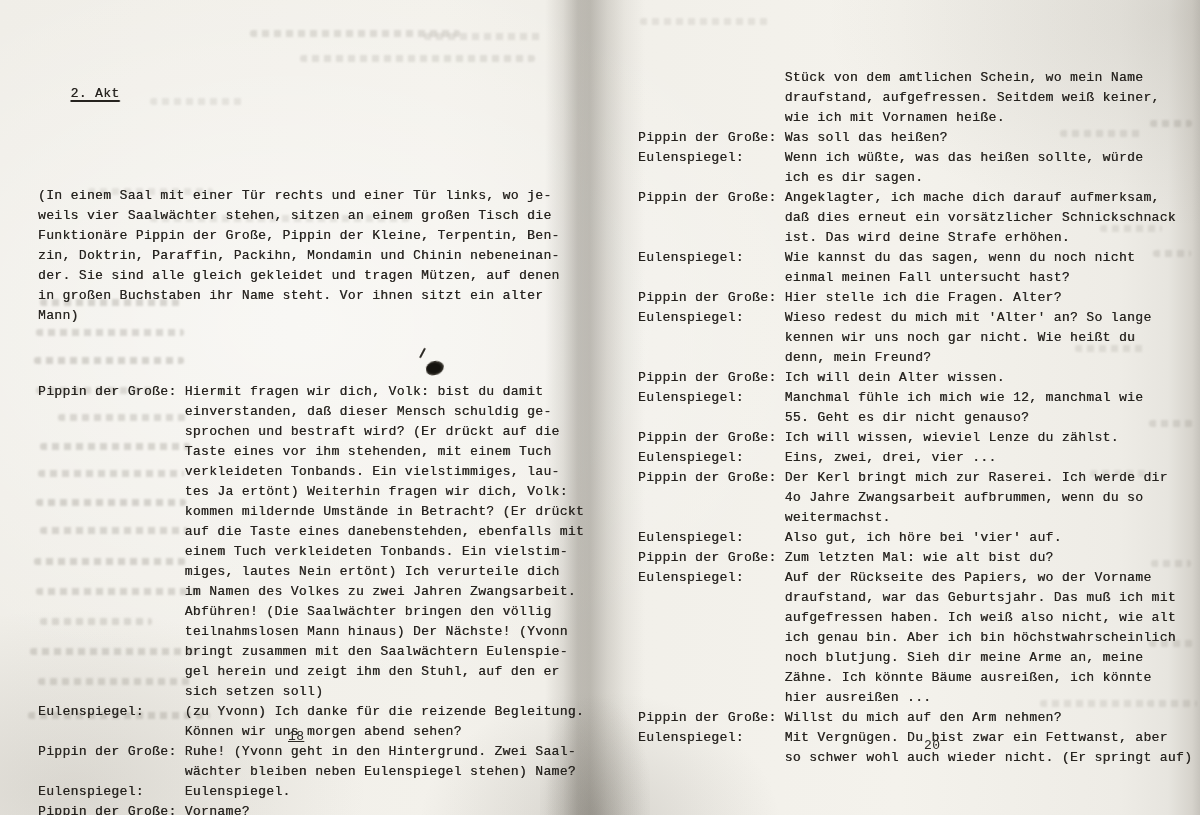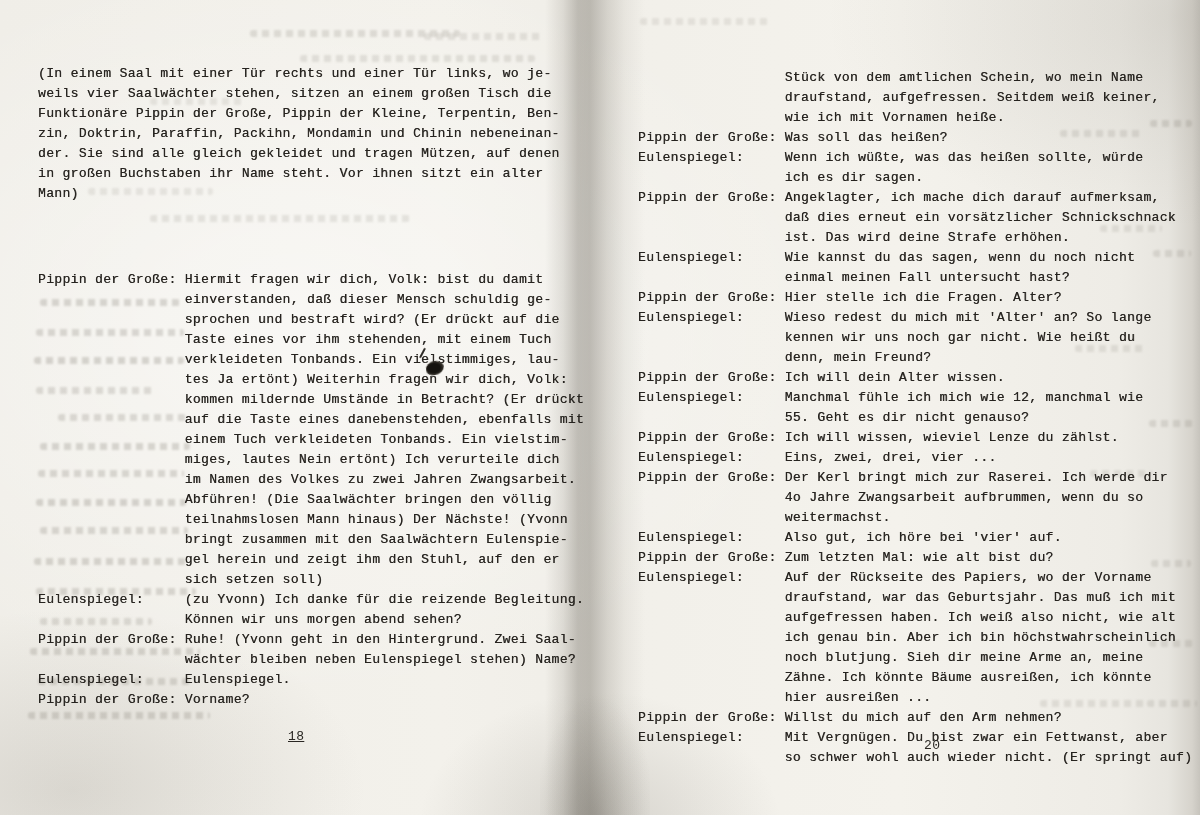--- a/index.html
+++ b/index.html
@@ -14,21 +14,21 @@
   }
   .gutter{position:absolute;top:0;left:545px;width:100px;height:815px;pointer-events:none;background:
     linear-gradient(90deg, rgba(125,120,110,0) 0%, rgba(125,120,110,0.18) 18%, rgba(112,107,97,0.40) 33%, rgba(112,107,97,0.42) 45%, rgba(130,125,114,0.26) 62%, rgba(140,135,124,0.10) 80%, rgba(140,135,124,0) 100%);}
   .gutter-bottom{position:absolute;left:540px;top:640px;width:110px;height:175px;pointer-events:none;background:
     radial-gradient(ellipse 80px 160px at 50% 100%, rgba(90,86,78,0.25), rgba(90,86,78,0) 75%);}
   .page-text{position:absolute;font-size:13px;line-height:20px;white-space:pre;
     color:#26231f;letter-spacing:0.35px;text-shadow:0.3px 0 0 rgba(38,35,31,0.7);}
   .line{height:20px;}
   .heading{display:inline-block;text-decoration:underline;text-underline-offset:3px;
     text-decoration-thickness:1.5px;margin-bottom:22px;}
-  .stage{margin-bottom:26px;}
+  .stage{margin-bottom:16px;}
   .pagenum{position:absolute;font-size:13px;color:#2a2723;letter-spacing:0.35px;}
   .sm{position:absolute;height:7px;border-radius:3px;filter:blur(1.3px);
     background:repeating-linear-gradient(90deg, rgba(112,106,95,0.55) 0 7px, rgba(112,106,95,0) 7px 12px);}
   .ink-blot{position:absolute;left:426px;top:361px;width:18px;height:14px;
     background:radial-gradient(ellipse at 45% 50%, #15130f 45%, #3a362f 68%, rgba(58,54,47,0) 78%);
     border-radius:55% 45% 60% 40%;transform:rotate(-8deg);filter:blur(0.3px);}
   .ink-stroke{position:absolute;left:417px;top:352px;width:11px;height:2px;background:#2c2924;
     transform:rotate(-62deg);border-radius:1px;filter:blur(0.3px);}
 </style>
 </head>
@@ -67,20 +67,23 @@
     <div class="sm" style="left: 1040px; top: 700px; width: 105px; opacity: 0.26;"></div>
     <div class="sm" style="left: 1150px; top: 120px; width: 42px; opacity: 0.34;"></div>
     <div class="sm" style="left: 1153px; top: 250px; width: 38px; opacity: 0.3;"></div>
     <div class="sm" style="left: 1149px; top: 420px; width: 44px; opacity: 0.3;"></div>
     <div class="sm" style="left: 1151px; top: 560px; width: 40px; opacity: 0.28;"></div>
     <div class="sm" style="left: 1149px; top: 640px; width: 46px; opacity: 0.28;"></div>
     <div class="sm" style="left: 1147px; top: 700px; width: 50px; opacity: 0.28;"></div>
   </div>
 
 <div class="page-text" style="left:38px;top:24px;">
+  <div>
+    <span class="heading">2. Akt</span>
+  </div>
   <div class="stage"><div class="line">(In einem Saal mit einer Tür rechts und einer Tür links, wo je-</div><div class="line">weils vier Saalwächter stehen, sitzen an einem großen Tisch die</div><div class="line">Funktionäre Pippin der Große, Pippin der Kleine, Terpentin, Ben-</div><div class="line">zin, Doktrin, Paraffin, Packihn, Mondamin und Chinin nebeneinan-</div><div class="line">der. Sie sind alle gleich gekleidet und tragen Mützen, auf denen</div><div class="line">in großen Buchstaben ihr Name steht. Vor ihnen sitzt ein alter</div><div class="line">Mann)</div></div>
   <div><div class="line">Pippin der Große: Hiermit fragen wir dich, Volk: bist du damit</div><div class="line">                  einverstanden, daß dieser Mensch schuldig ge-</div><div class="line">                  sprochen und bestraft wird? (Er drückt auf die</div><div class="line">                  Taste eines vor ihm stehenden, mit einem Tuch</div><div class="line">                  verkleideten Tonbands. Ein vielstimmiges, lau-</div><div class="line">                  tes Ja ertönt) Weiterhin fragen wir dich, Volk:</div><div class="line">                  kommen mildernde Umstände in Betracht? (Er drückt</div><div class="line">                  auf die Taste eines danebenstehden, ebenfalls mit</div><div class="line">                  einem Tuch verkleideten Tonbands. Ein vielstim-</div><div class="line">                  miges, lautes Nein ertönt) Ich verurteile dich</div><div class="line">                  im Namen des Volkes zu zwei Jahren Zwangsarbeit.</div><div class="line">                  Abführen! (Die Saalwächter bringen den völlig</div><div class="line">                  teilnahmslosen Mann hinaus) Der Nächste! (Yvonn</div><div class="line">                  bringt zusammen mit den Saalwächtern Eulenspie-</div><div class="line">                  gel herein und zeigt ihm den Stuhl, auf den er</div><div class="line">                  sich setzen soll)</div><div class="line">Eulenspiegel:     (zu Yvonn) Ich danke für die reizende Begleitung.</div><div class="line">                  Können wir uns morgen abend sehen?</div><div class="line">Pippin der Große: Ruhe! (Yvonn geht in den Hintergrund. Zwei Saal-</div><div class="line">                  wächter bleiben neben Eulenspiegel stehen) Name?</div><div class="line">Eulenspiegel:     Eulenspiegel.</div><div class="line">Pippin der Große: Vorname?</div></div>
 </div>
 <div class="pagenum" style="left:288px;top:729px;text-decoration:underline;">18</div>
 
 <div class="page-text" style="left:638px;top:28px;">
   <div><div class="line">                  Stück von dem amtlichen Schein, wo mein Name</div><div class="line">                  draufstand, aufgefressen. Seitdem weiß keiner,</div><div class="line">                  wie ich mit Vornamen heiße.</div><div class="line">Pippin der Große: Was soll das heißen?</div><div class="line">Eulenspiegel:     Wenn ich wüßte, was das heißen sollte, würde</div><div class="line">                  ich es dir sagen.</div><div class="line">Pippin der Große: Angeklagter, ich mache dich darauf aufmerksam,</div><div class="line">                  daß dies erneut ein vorsätzlicher Schnickschnack</div><div class="line">                  ist. Das wird deine Strafe erhöhen.</div><div class="line">Eulenspiegel:     Wie kannst du das sagen, wenn du noch nicht</div><div class="line">                  einmal meinen Fall untersucht hast?</div><div class="line">Pippin der Große: Hier stelle ich die Fragen. Alter?</div><div class="line">Eulenspiegel:     Wieso redest du mich mit 'Alter' an? So lange</div><div class="line">                  kennen wir uns noch gar nicht. Wie heißt du</div><div class="line">                  denn, mein Freund?</div><div class="line">Pippin der Große: Ich will dein Alter wissen.</div><div class="line">Eulenspiegel:     Manchmal fühle ich mich wie 12, manchmal wie</div><div class="line">                  55. Geht es dir nicht genauso?</div><div class="line">Pippin der Große: Ich will wissen, wieviel Lenze du zählst.</div><div class="line">Eulenspiegel:     Eins, zwei, drei, vier ...</div><div class="line">Pippin der Große: Der Kerl bringt mich zur Raserei. Ich werde dir</div><div class="line">                  4o Jahre Zwangsarbeit aufbrummen, wenn du so</div><div class="line">                  weitermachst.</div><div class="line">Eulenspiegel:     Also gut, ich höre bei 'vier' auf.</div><div class="line">Pippin der Große: Zum letzten Mal: wie alt bist du?</div><div class="line">Eulenspiegel:     Auf der Rückseite des Papiers, wo der Vorname</div><div class="line">                  draufstand, war das Geburtsjahr. Das muß ich mit</div><div class="line">                  aufgefressen haben. Ich weiß also nicht, wie alt</div><div class="line">                  ich genau bin. Aber ich bin höchstwahrscheinlich</div><div class="line">                  noch blutjung. Sieh dir meine Arme an, meine</div><div class="line">                  Zähne. Ich könnte Bäume ausreißen, ich könnte</div><div class="line">                  hier ausreißen ...</div><div class="line">Pippin der Große: Willst du mich auf den Arm nehmen?</div><div class="line">Eulenspiegel:     Mit Vergnügen. Du bist zwar ein Fettwanst, aber</div><div class="line">                  so schwer wohl auch wieder nicht. (Er springt auf)</div></div>
 </div>
 <div class="pagenum" style="left:924px;top:738px;">20</div>
 

